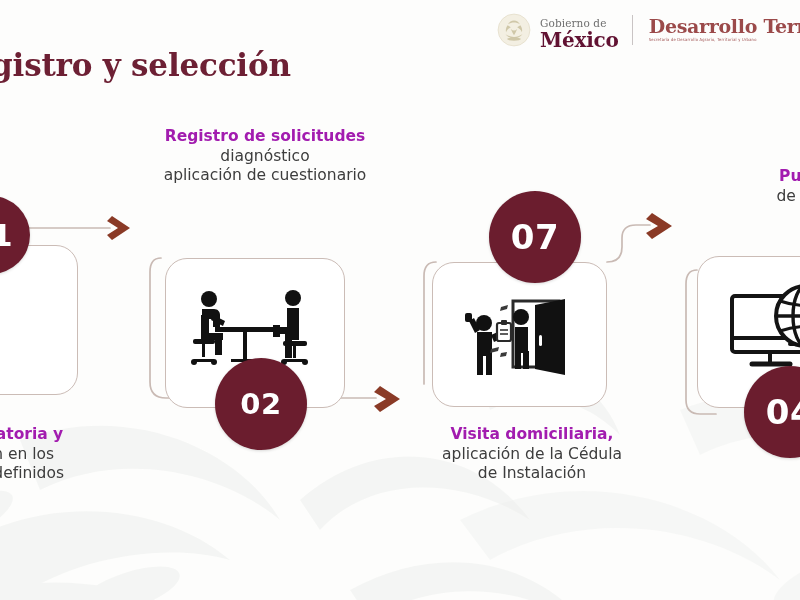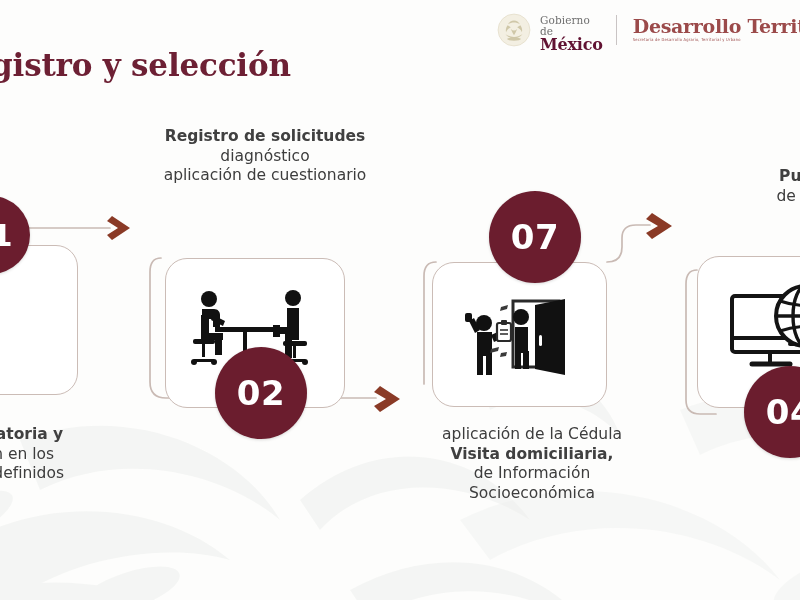--- a/index.html
+++ b/index.html
@@ -71,21 +71,21 @@
   .brand-gob .small {
     font-family: "DejaVu Serif", "Liberation Serif", serif;
     font-size: 10.5px;
     color: #6f6f6f;
     letter-spacing: .1px;
     margin-bottom: 1px;
   }
   .brand-gob .big {
     font-family: "DejaVu Serif", "Liberation Serif", serif;
     font-weight: bold;
-    font-size: 16px;
+    font-size: 20px;
     color: #611232;
     letter-spacing: -.2px;
   }
   #brand-divider {
     width: 1px;
     height: 30px;
     background: #c9c4c4;
     margin: 0 7px 0 4px;
   }
   .brand-dep {
@@ -222,23 +222,23 @@
     font-weight: bold;
     letter-spacing: .5px;
     box-shadow: 0 1px 3px rgba(0,0,0,.15);
   }
   #badge-01 {
     left: -48px; top: 196px;
     width: 78px; height: 78px;
     font-size: 31px;
   }
   #badge-02 {
-    left: 215px; top: 347px;
+    left: 215px; top: 358px;
     width: 92px; height: 92px;
-    font-size: 34px;
+    font-size: 29px;
   }
   #badge-03 {
     left: 489px; top: 191px;
     width: 92px; height: 92px;
     font-size: 34px;
   }
   #badge-04 {
     left: 744px; top: 366px;
     width: 92px; height: 92px;
     font-size: 34px;
@@ -248,21 +248,21 @@
   .caption {
     position: absolute;
     text-align: center;
     color: #3d3d3d;
     font-family: "DejaVu Sans", "Liberation Sans", sans-serif;
     font-size: 15.5px;
     line-height: 1.26;
   }
   .caption .hl {
     font-weight: bold;
-    color: #404040;
+    color: #a21caf;
   }
   #caption-01 {
     left: -92px;
     top: 425px;
     width: 180px;
     text-align: center;
   }
   #caption-02 {
     left: 110px;
     top: 127px;
@@ -474,24 +474,23 @@
           <path d="M36 60 l8 -2 l-1 4 l-8 2 z"></path>
           <path d="M46 64 l6 -1 l-1 4 l-6 1 z"></path>
         </g>
       </svg>
     </div>
     <div class="tail tail-up" style="left:52px;"></div>
     <div class="tail tail-down" style="left:70px;"></div>
   </div>
   <div class="badge" id="badge-03">07</div>
   <div class="caption" id="caption-03">
+    <span class="ln hl">Visita domiciliaria,</span>
     <span class="ln">aplicación de la Cédula</span>
-    <span class="ln hl">Visita domiciliaria,</span>
-    <span class="ln">de Información</span>
-    <span class="ln">Socioeconómica</span>
+    <span class="ln">de Instalación</span>
   </div>
 
   <div class="card" id="card-04">
     <div class="card-icon" style="justify-content:flex-start;padding-left:28px;">
       <svg width="130" height="100" viewBox="0 0 130 100">
 
         <rect x="6" y="14" width="86" height="56" rx="3" fill="none" stroke="#141414" stroke-width="4"></rect>
         <path d="M6 56 h86" stroke="#141414" stroke-width="4"></path>
         <rect x="62" y="60" width="12" height="4" rx="2" fill="#141414"></rect>
         <path d="M44 70 v10" stroke="#141414" stroke-width="4"></path>

